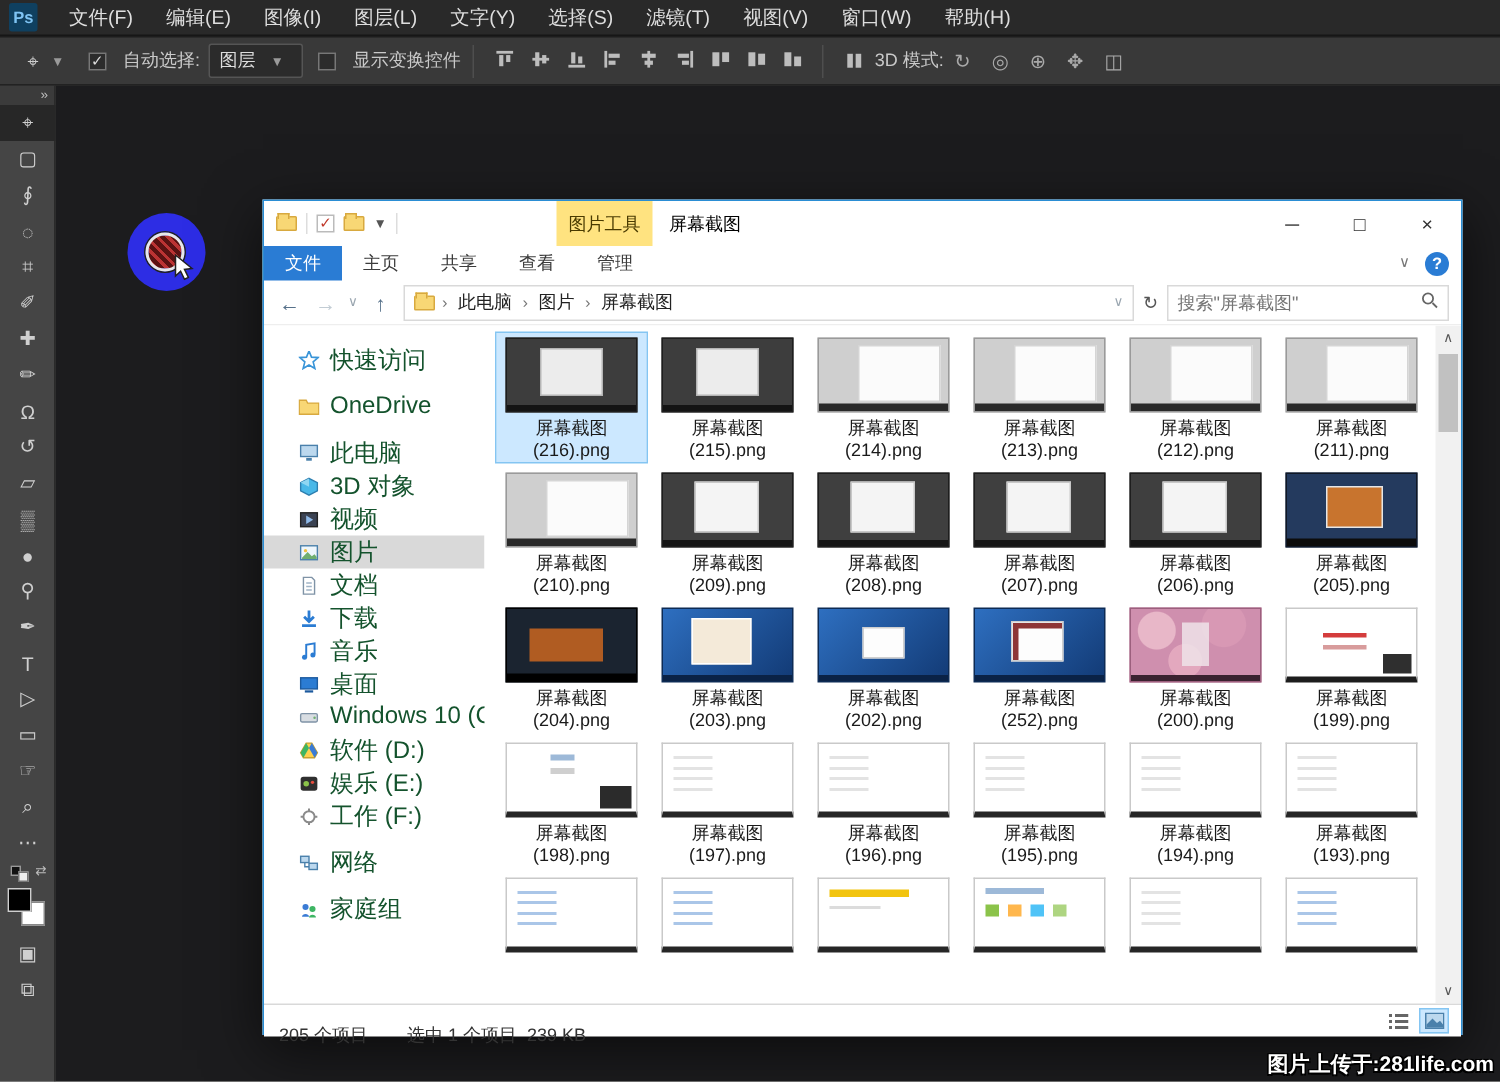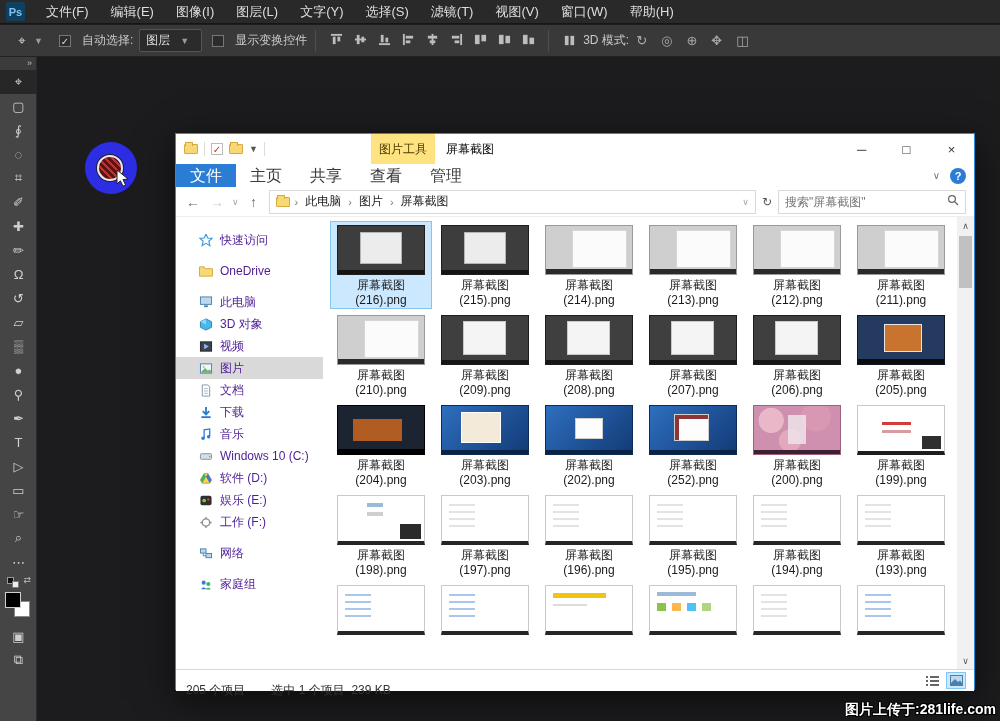--- a/index.html
+++ b/index.html
@@ -47,21 +47,21 @@
   .mini-folder::before { content:""; position:absolute; left:0; top:-3px; width:6px; height:3px; background:#f8d775; border:1px solid #d8a93f; border-bottom:none; }
   .qat-sep { width:1px; height:14px; background:#ddd; }
   .qat-check { width:12px; height:12px; border:1px solid #bbb; color:#c0392b; font-size:10px; line-height:11px; text-align:center; background:#fff; }
   .qat-chevron { color:#555; font-size:9px; }
   #context-tab { position:absolute; left:195px; top:0; width:64px; height:30px; background:#ffe380; color:#4a3b00; display:flex; align-items:center; justify-content:center; font-size:12px; }
   #win-title { position:absolute; left:270px; top:0; height:30px; line-height:30px; color:#000; font-size:12px; }
   #win-controls { position:absolute; right:0; top:0; height:30px; display:flex; }
   .wc { width:45px; height:30px; display:flex; align-items:center; justify-content:center; color:#333; font-size:13px; }
 
   #tabsrow { position:relative; height:23px; background:#fff; display:flex; align-items:flex-end; }
-  .rtab { padding:0 14px; height:23px; line-height:23px; color:#3b3b3b; font-size:16px; }
+  .rtab { padding:0 14px; height:23px; line-height:23px; color:#3b3b3b; font-size:12px; }
   .rtab.active { background:#2a7cd4; color:#fff; }
   #tabs-right { position:absolute; right:8px; top:0; height:23px; display:flex; align-items:center; gap:10px; }
   #ribbon-chevron { color:#777; font-size:10px; }
   #help-btn { width:16px; height:16px; border-radius:50%; background:#2a7cd4; color:#fff; font-size:11px; font-weight:bold; display:flex; align-items:center; justify-content:center; }
 
   #addressrow { height:30px; display:flex; align-items:center; padding:0 8px; gap:6px; border-bottom:1px solid #eee; background:#fff; }
   .nav-arrow { font-size:14px; color:#56718a; width:18px; text-align:center; }
   .nav-arrow.disabled { color:#c2ccd4; }
   .nav-chevron { font-size:9px; color:#9aa6b0; }
   #breadcrumb { flex:1; height:24px; border:1px solid #d9d9d9; display:flex; align-items:center; padding:0 6px; gap:5px; background:#fff; }
@@ -74,21 +74,21 @@
   #search-icon svg { width:12px; height:12px; margin-right:6px; }
 
   #mainarea { position:relative; height:452px; background:#fff; overflow:hidden; }
   #navpane { position:absolute; left:0; top:0; width:147px; height:100%; padding-top:12px; overflow:hidden; }
   .nav-item { display:flex; align-items:center; height:22px; gap:7px; padding-left:22px; cursor:default; white-space:nowrap; }
   .nav-item.child { }
   .nav-item.selected { background:#d9d9d9; }
   .nav-item.gap { margin-top:9px; }
   .nav-ico { width:15px; height:14px; display:inline-flex; align-items:center; justify-content:center; flex:none; }
   .nav-ico svg { width:14px; height:13px; }
-  .nav-label { font-size:12px; color:#4c1d95; }
+  .nav-label { font-size:16px; color:#14532d; }
 
   #filegrid { position:absolute; left:147px; right:17px; top:0; bottom:0; padding:5px 0 0 6px; display:flex; flex-wrap:wrap; align-content:flex-start; }
   .file { width:100px; height:86px; margin:0 2px 4px 2px; padding-top:3px; }
   .file.selected { background:#cce8ff; outline:1px solid #84c5f2; }
   .thumb { position:relative; width:88px; height:50px; margin:0 auto 3px auto; }
   .thumb::before, .thumb::after { content:""; position:absolute; }
   .fl { font-size:12px; line-height:15px; text-align:center; color:#1a1a1a; }
 
   .t-ps-dark { background:#3d3d3d; border:1px solid #1e1e1e; }
   .t-ps-dark::before { left:26%; top:12%; width:46%; height:64%; background:#ececec; border:1px solid #b5b5b5; }
@@ -433,20 +433,29 @@
               <path d="M5 11 L5 2 L11 1 L11 9" fill="none" stroke="#2b7cd3" stroke-width="1.4"></path>
               <circle cx="3.8" cy="11" r="1.8" fill="#2b7cd3"></circle>
               <circle cx="9.8" cy="9.4" r="1.8" fill="#2b7cd3"></circle>
             </svg>
           </span>
           <span class="nav-label">音乐</span>
         </div>
         <div class="nav-item child">
           <span class="nav-ico">
             <svg viewBox="0 0 14 14">
+              <rect x="1" y="2" width="12" height="8" fill="#2b7cd3" stroke="#1c5a9e"></rect>
+              <rect x="4" y="11" width="6" height="1.6" fill="#1c5a9e"></rect>
+            </svg>
+          </span>
+          <span class="nav-label">桌面</span>
+        </div>
+        <div class="nav-item child">
+          <span class="nav-ico">
+            <svg viewBox="0 0 14 14">
               <rect x="1" y="4" width="12" height="6" rx="1" fill="#d8dde2" stroke="#7f93a6"></rect>
               <circle cx="11" cy="7" r="0.9" fill="#6fae6f"></circle>
             </svg>
           </span>
           <span class="nav-label">Windows 10 (C:)</span>
         </div>
         <div class="nav-item child">
           <span class="nav-ico">
             <svg viewBox="0 0 14 14">
               <path d="M5 1.5 L9 1.5 L13 8.5 L11 12 L3 12 L1 8.5 Z" fill="#ffd04c" stroke="#caa22f"></path>

